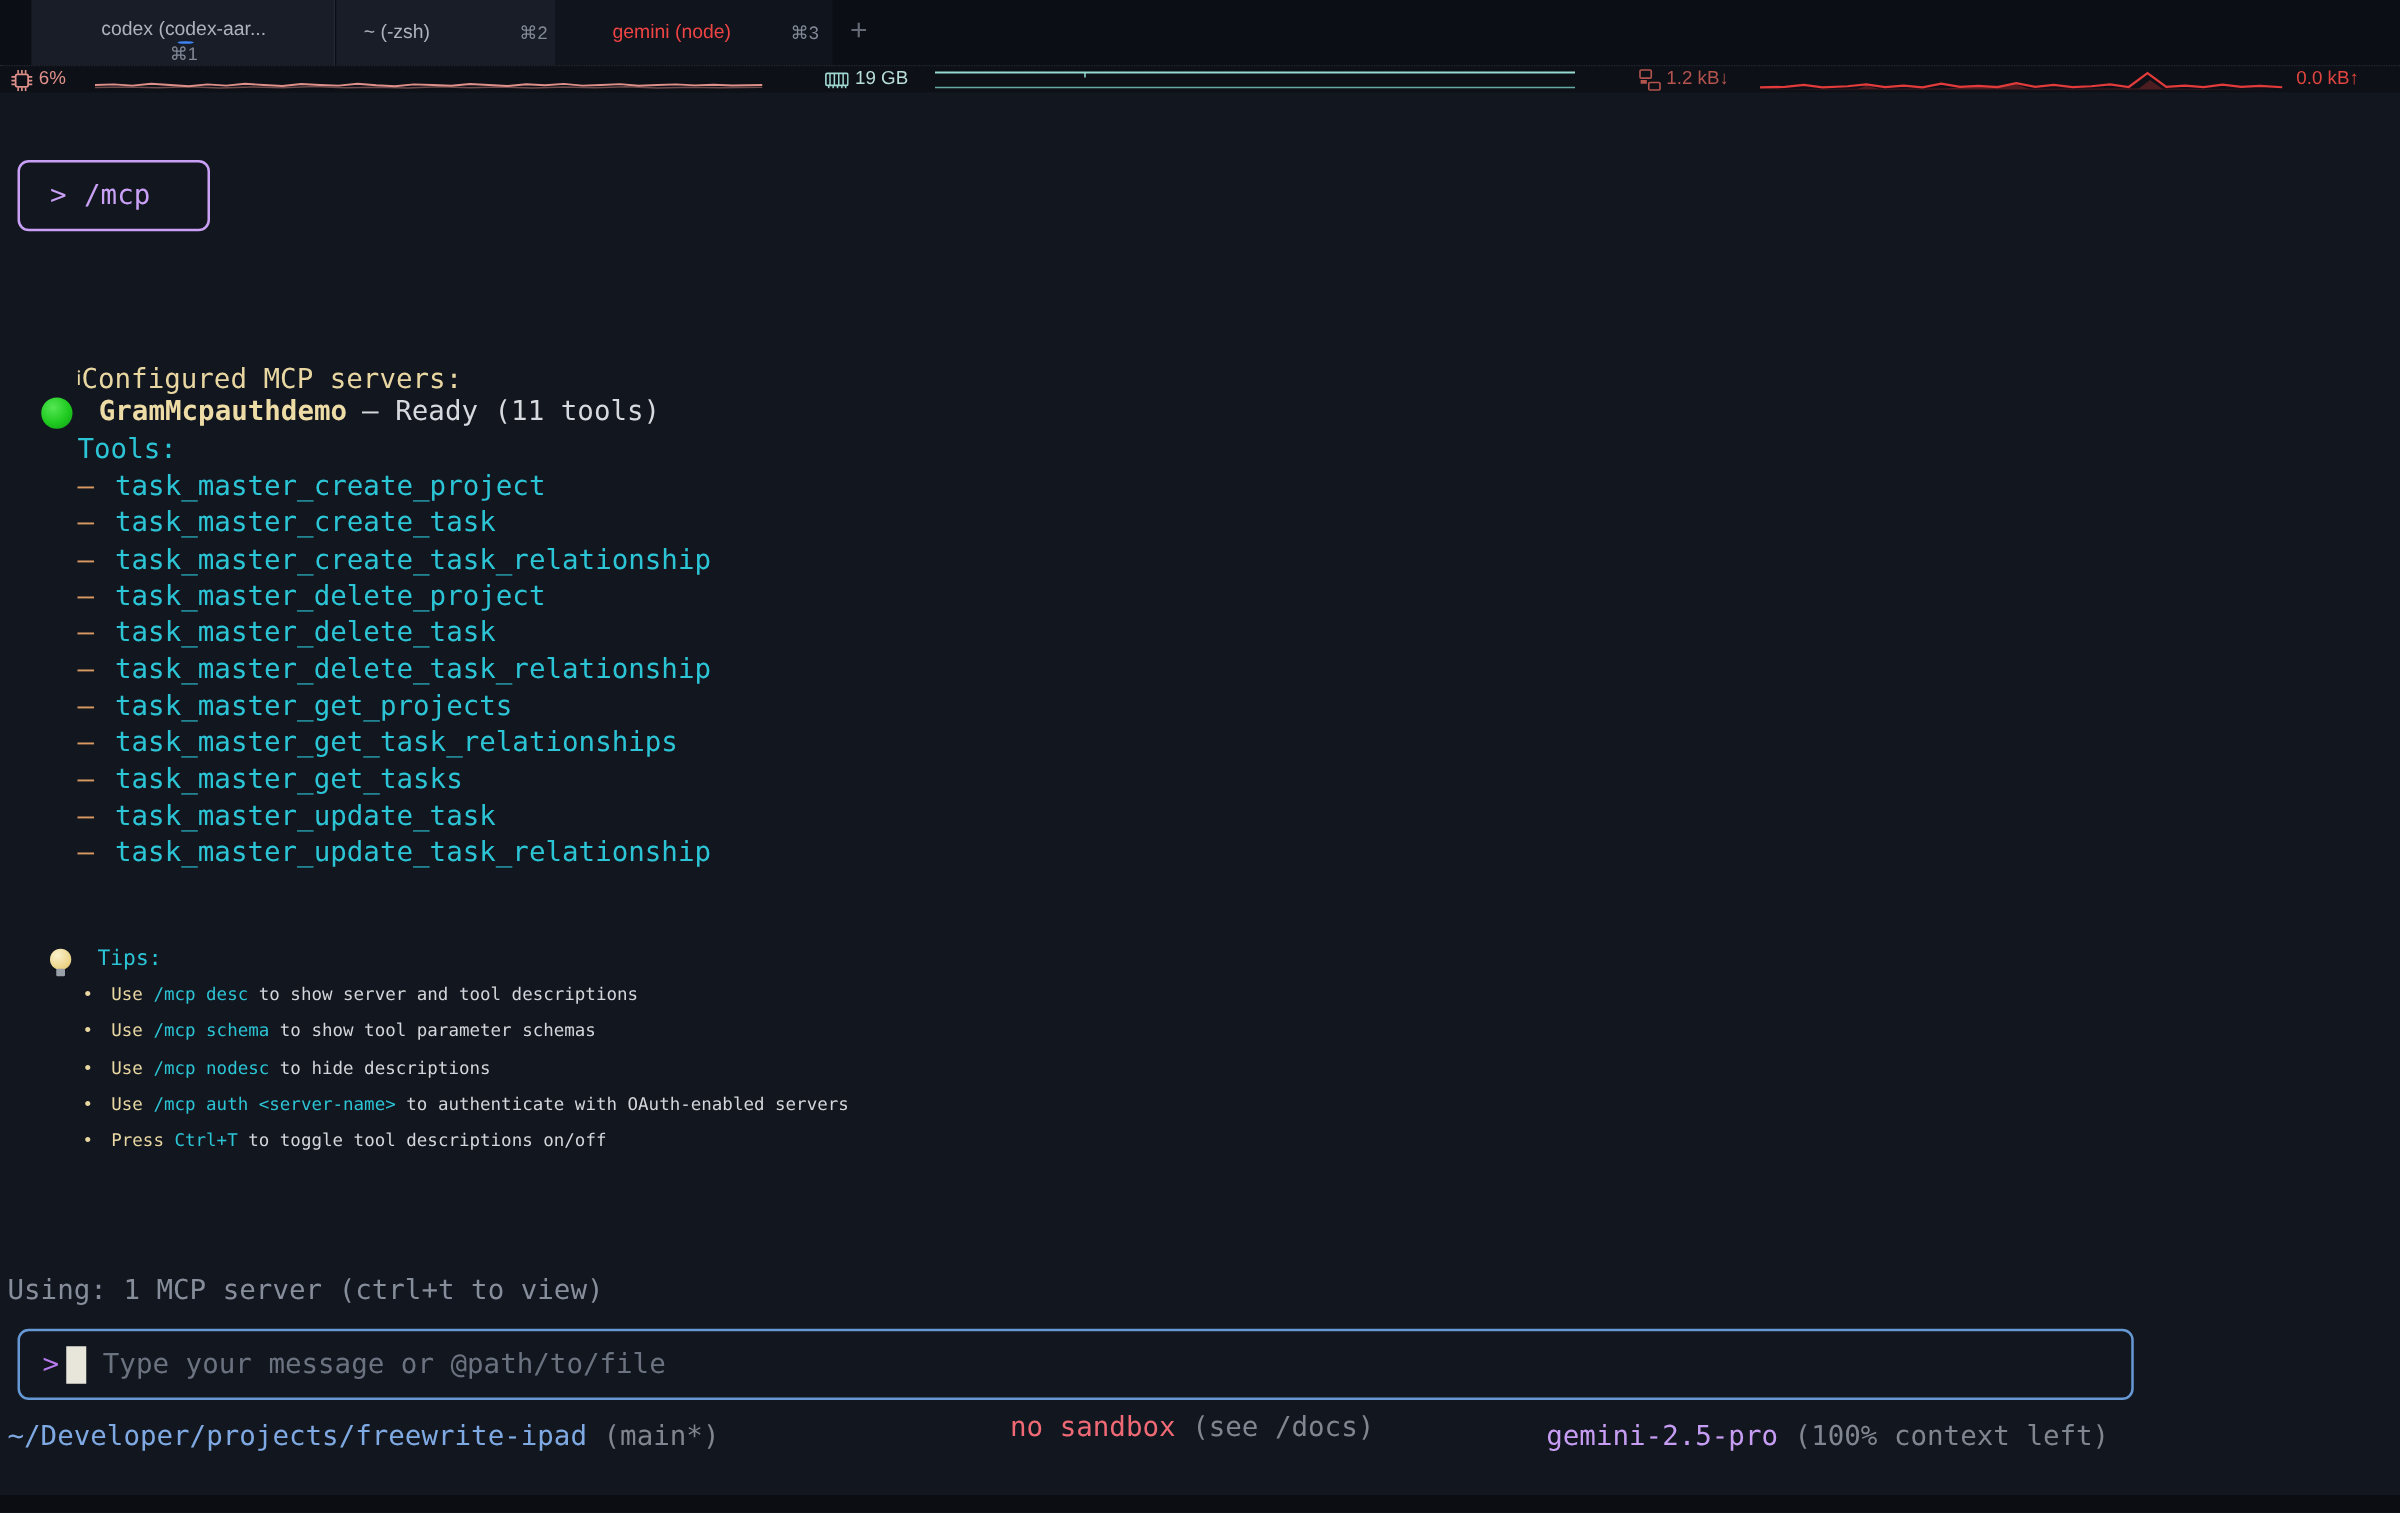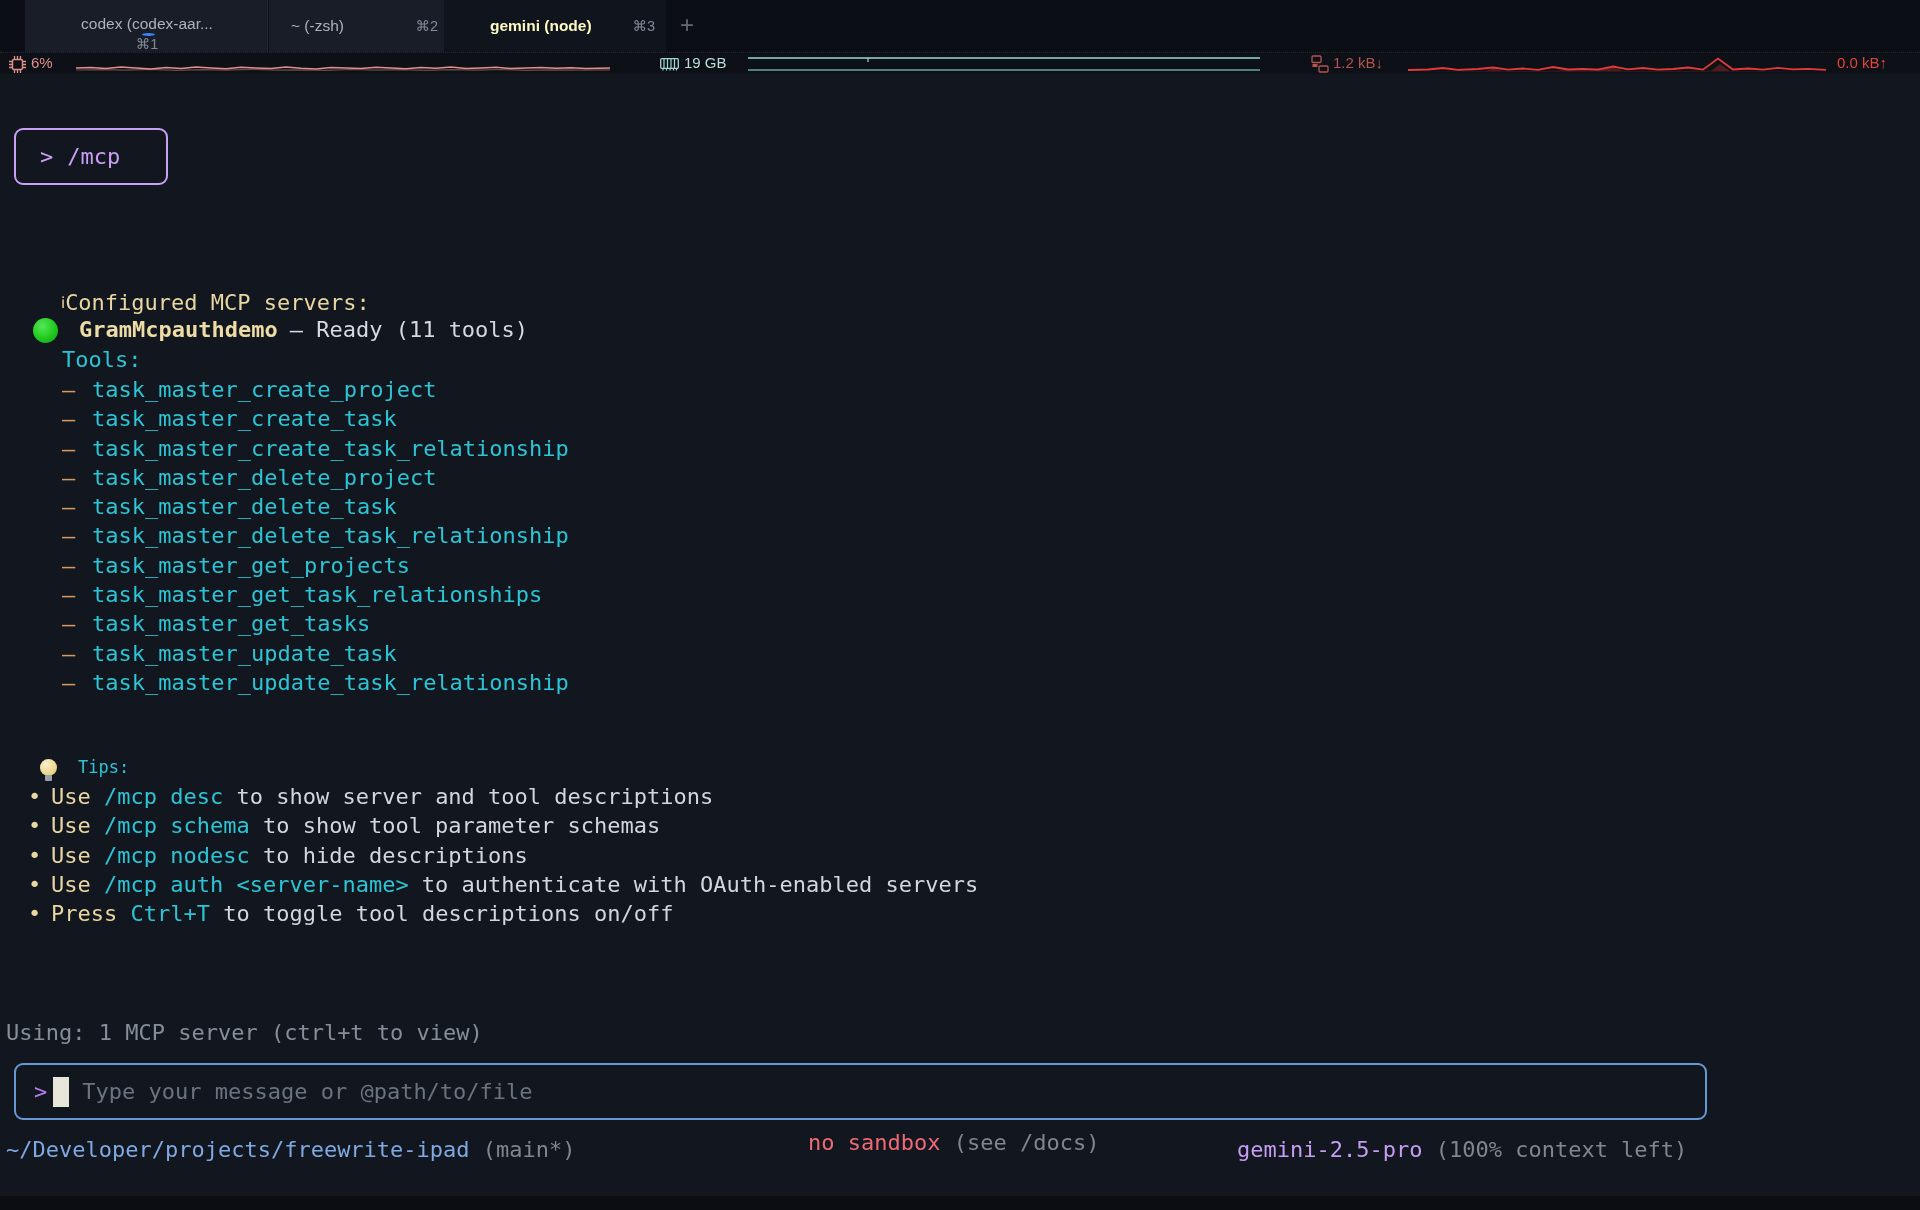--- a/index.html
+++ b/index.html
@@ -5,21 +5,21 @@
   html,body{margin:0;padding:0;background:#12161f;}
   .canvas{position:relative;width:1920px;height:1210px;background:#12161f;overflow:hidden;
           font-family:"DejaVu Sans Mono",monospace;}
   
   .tabbar{position:absolute;left:0;top:0;width:1920px;height:52px;background:#0b0e14;
           font-family:"Liberation Sans",sans-serif;font-size:15.5px;color:#aeb2ba;}
   .tab{position:absolute;top:0;height:52px;display:flex;align-items:center;box-sizing:border-box;}
   .tab-codex{left:25px;width:243px;background:#191d27;padding:15px 10px 0 12px;border-right:1px solid #232834;flex-direction:column;}
   .tab-zsh{left:269px;width:175px;background:#191d27;justify-content:space-between;padding:0 6px 0 22px;}
   .tab-gemini{left:444px;width:222px;background:#10141d;justify-content:space-between;padding:0 11px 0 46px;}
-  .tab-gemini .tab-label{color:#fef9c3;font-weight:bold;}
+  .tab-gemini .tab-label{color:#ef4444;font-weight:normal;}
   .tab-shortcut{color:#828997;font-size:14.5px;}
   .activity-dot{width:13px;height:13px;border-radius:50%;background:#3e82f7;margin:0 7px 0 9px;}
   .new-tab{position:absolute;left:672px;top:10px;width:30px;height:30px;color:#646b76;
            font-size:24px;line-height:30px;text-align:center;}
   
   .statsbar{position:absolute;left:0;top:52px;width:1920px;height:22px;background:#0d1016;
             border-top:1px dotted #242933;box-sizing:border-box;
             font-family:"Liberation Sans",sans-serif;font-size:15px;}
   .statsbar .abs{position:absolute;}
   .cpu-label{left:31px;top:1px;color:#e0908a;}
@@ -44,21 +44,21 @@
   .tool-line{height:29.3px;line-height:29.3px;padding-left:62px;font-size:22px;white-space:pre;}
   .dash{display:inline-block;width:30px;color:#d89a62;}
   .tool-name{color:#2cc5d6;}
   .tips-header{position:absolute;left:40px;top:752px;height:30px;display:flex;align-items:center;}
   .bulb{position:relative;width:17px;height:17px;border-radius:50%;
         background:radial-gradient(circle at 35% 30%,#faf0cc,#edd78e 60%,#d9b865);}
   .bulb::after{content:"";position:absolute;left:5px;top:16px;width:7px;height:6px;
                background:#9aa0a8;border-radius:1px;}
   .tips-label{margin-left:21px;color:#2cc5d6;font-size:17px;}
   .tips-list{position:absolute;left:0;top:782px;width:1400px;}
-  .tip-line{height:29.35px;line-height:29.35px;padding-left:28px;font-size:22px;white-space:pre;}
+  .tip-line{height:29.35px;line-height:29.35px;padding-left:66px;font-size:14px;white-space:pre;}
   .bullet{display:inline-block;width:23px;color:#e9d7a2;}
   .seg-accent{color:#e9d7a2;}
   .seg-cyan{color:#2cc5d6;}
   .seg-plain{color:#d3d6da;}
   .using-line{left:6px;top:1018px;color:#878e9b;}
   .input-box{position:absolute;left:14px;top:1063px;width:1693px;height:57px;border:2px solid #6699d4;
              border-radius:9px;box-sizing:border-box;display:flex;align-items:center;padding-left:18px;
              font-size:22px;}
   .input-prompt{color:#b87bef;}
   .cursor-block{width:16px;height:30px;background:#e8e5da;margin-left:6px;}

